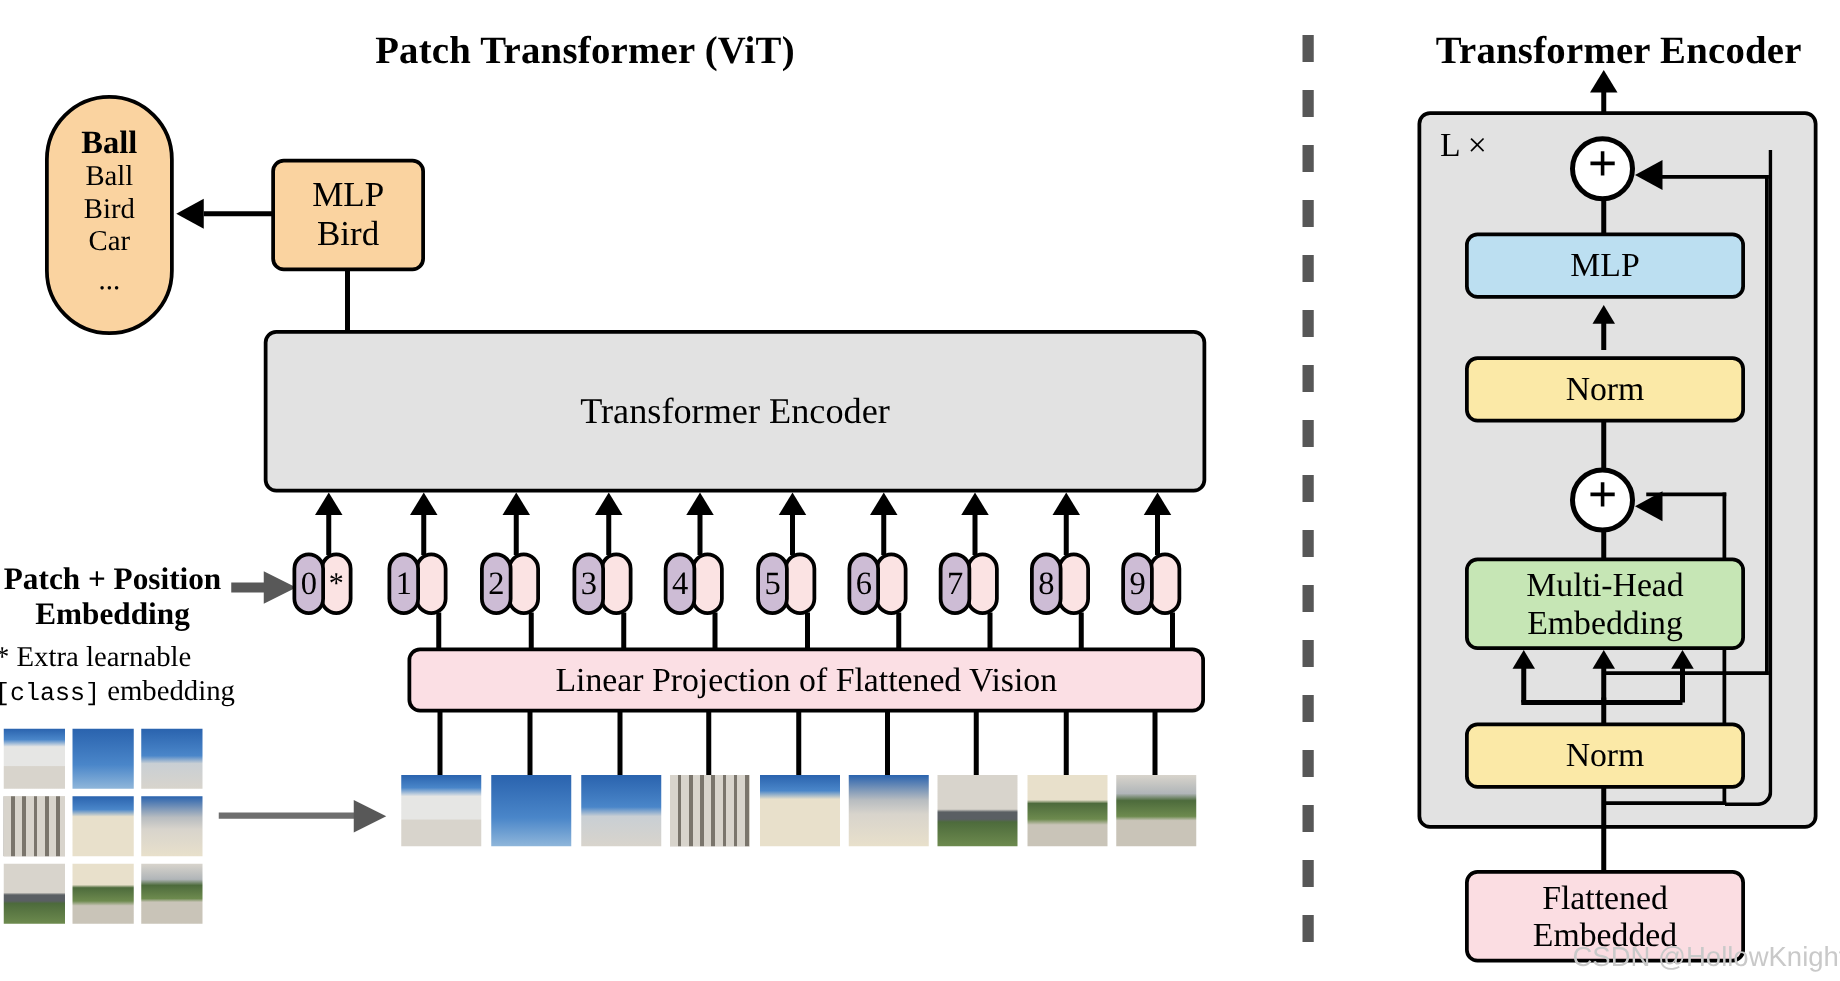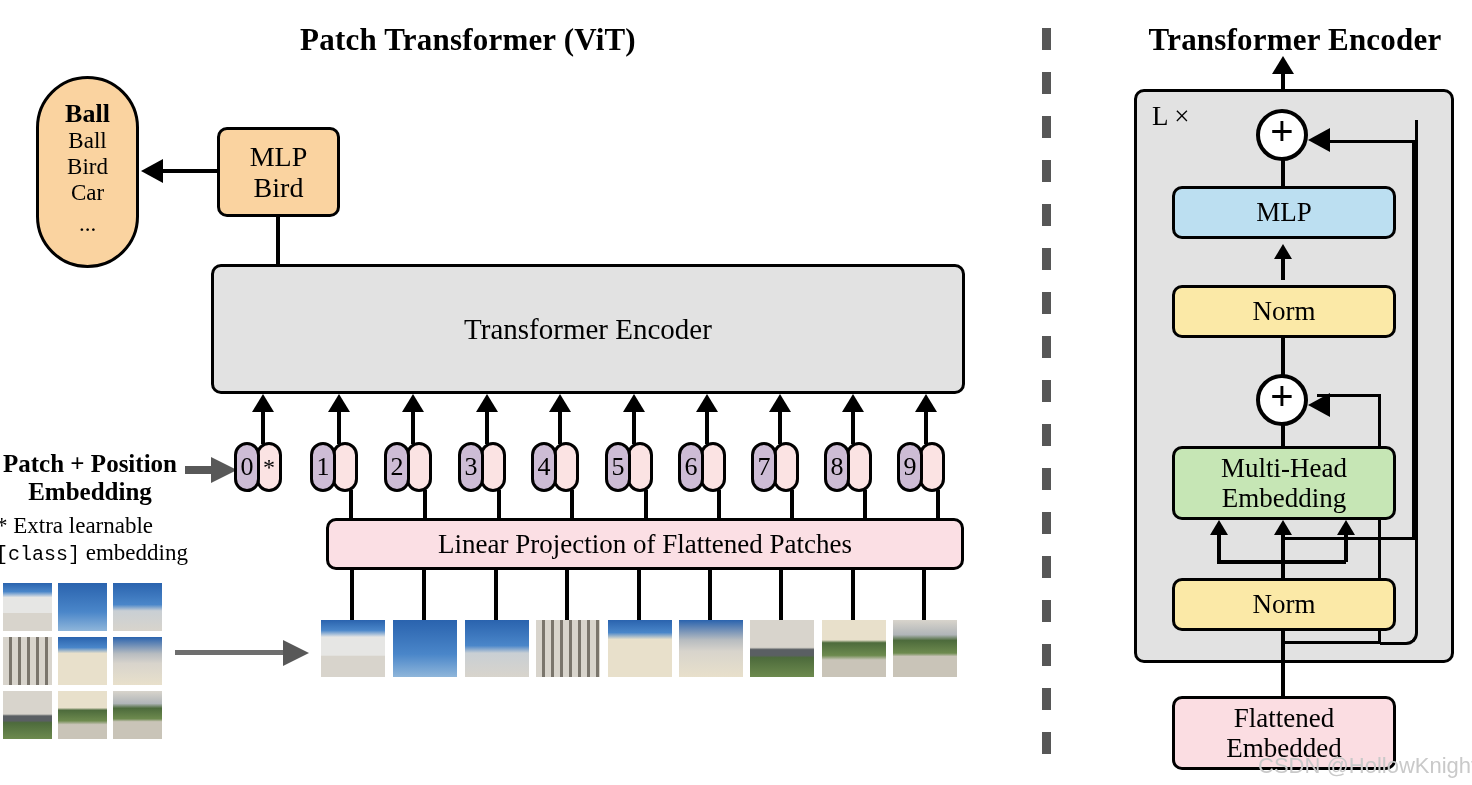--- a/index.html
+++ b/index.html
@@ -208,21 +208,21 @@
     <div class="abs vline" style="left: 497px; top: 490px; height: 30px;"></div>
     <div class="abs vline" style="left: 570px; top: 490px; height: 30px;"></div>
     <div class="abs vline" style="left: 644px; top: 490px; height: 30px;"></div>
     <div class="abs vline" style="left: 717px; top: 490px; height: 30px;"></div>
     <div class="abs vline" style="left: 790px; top: 490px; height: 30px;"></div>
     <div class="abs vline" style="left: 863px; top: 490px; height: 30px;"></div>
     <div class="abs vline" style="left: 936px; top: 490px; height: 30px;"></div>
   </div>
 
 <div class="abs box rounded c-pink" style="left:326px;top:518px;width:638px;height:52px;font-size:27px;">
-  <span>Linear Projection of Flattened Patches</span>
+  <span>Linear Projection of Flattened Vision</span>
 </div>
 
 <div id="lp-bot-stems">
     <div class="abs vline" style="left: 350px; top: 568px; height: 52px;"></div>
     <div class="abs vline" style="left: 422px; top: 568px; height: 52px;"></div>
     <div class="abs vline" style="left: 494px; top: 568px; height: 52px;"></div>
     <div class="abs vline" style="left: 565px; top: 568px; height: 52px;"></div>
     <div class="abs vline" style="left: 637px; top: 568px; height: 52px;"></div>
     <div class="abs vline" style="left: 708px; top: 568px; height: 52px;"></div>
     <div class="abs vline" style="left: 779px; top: 568px; height: 52px;"></div>

